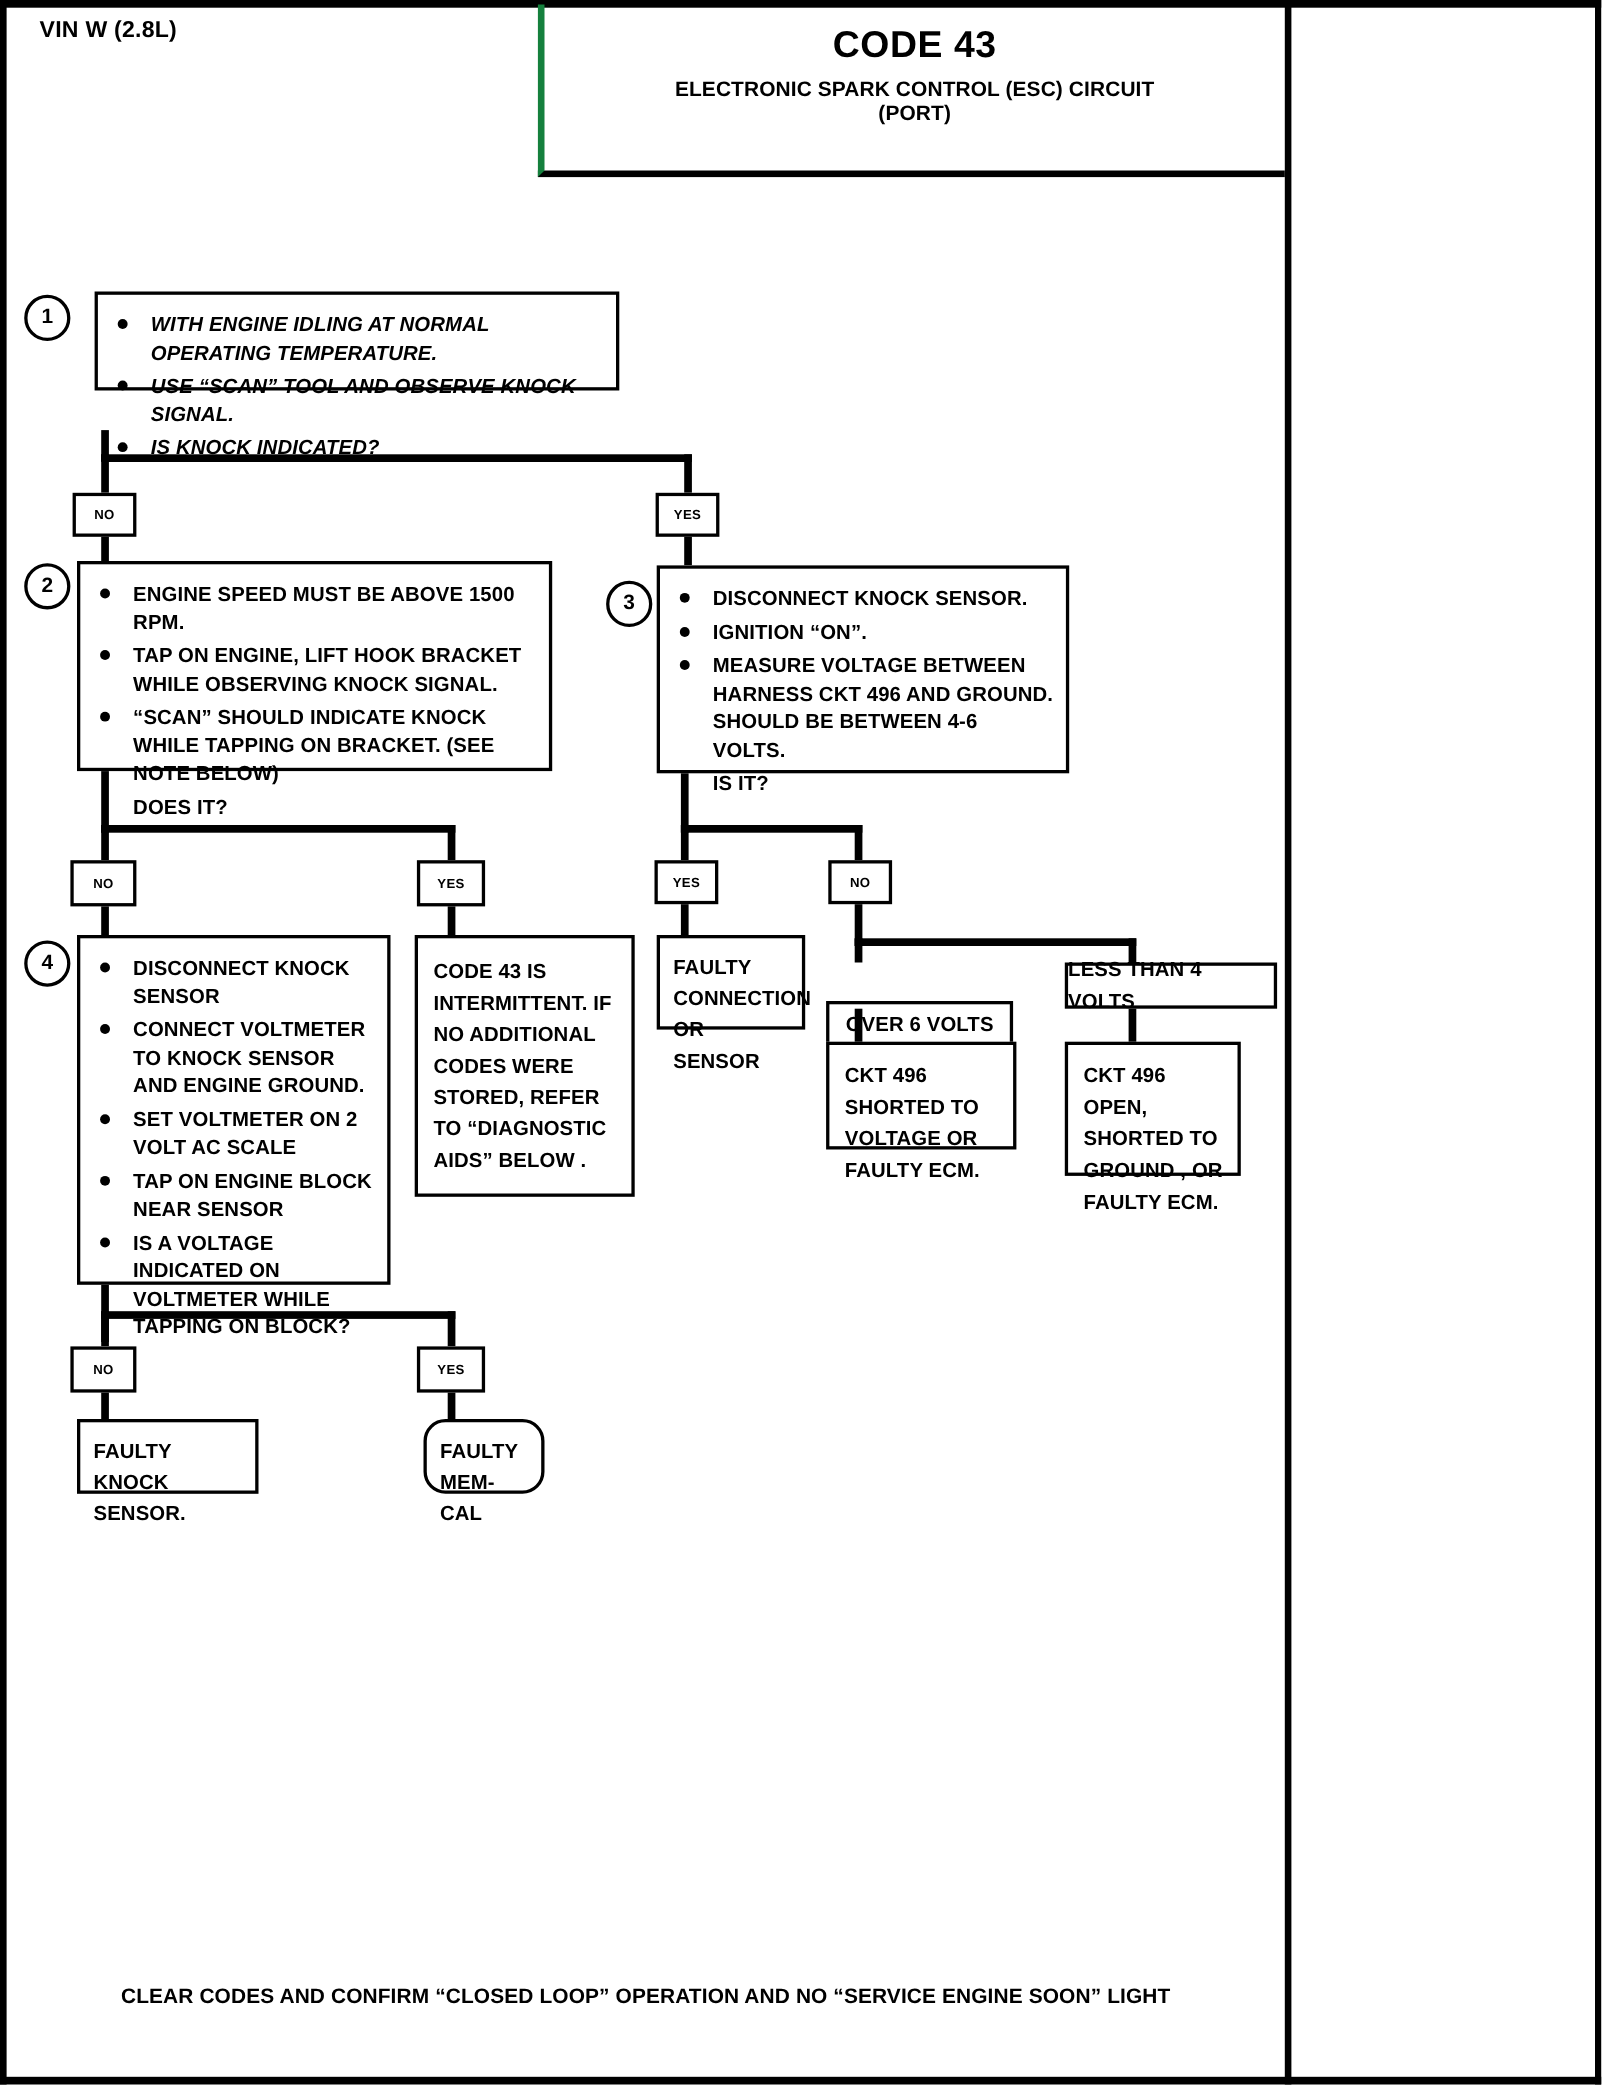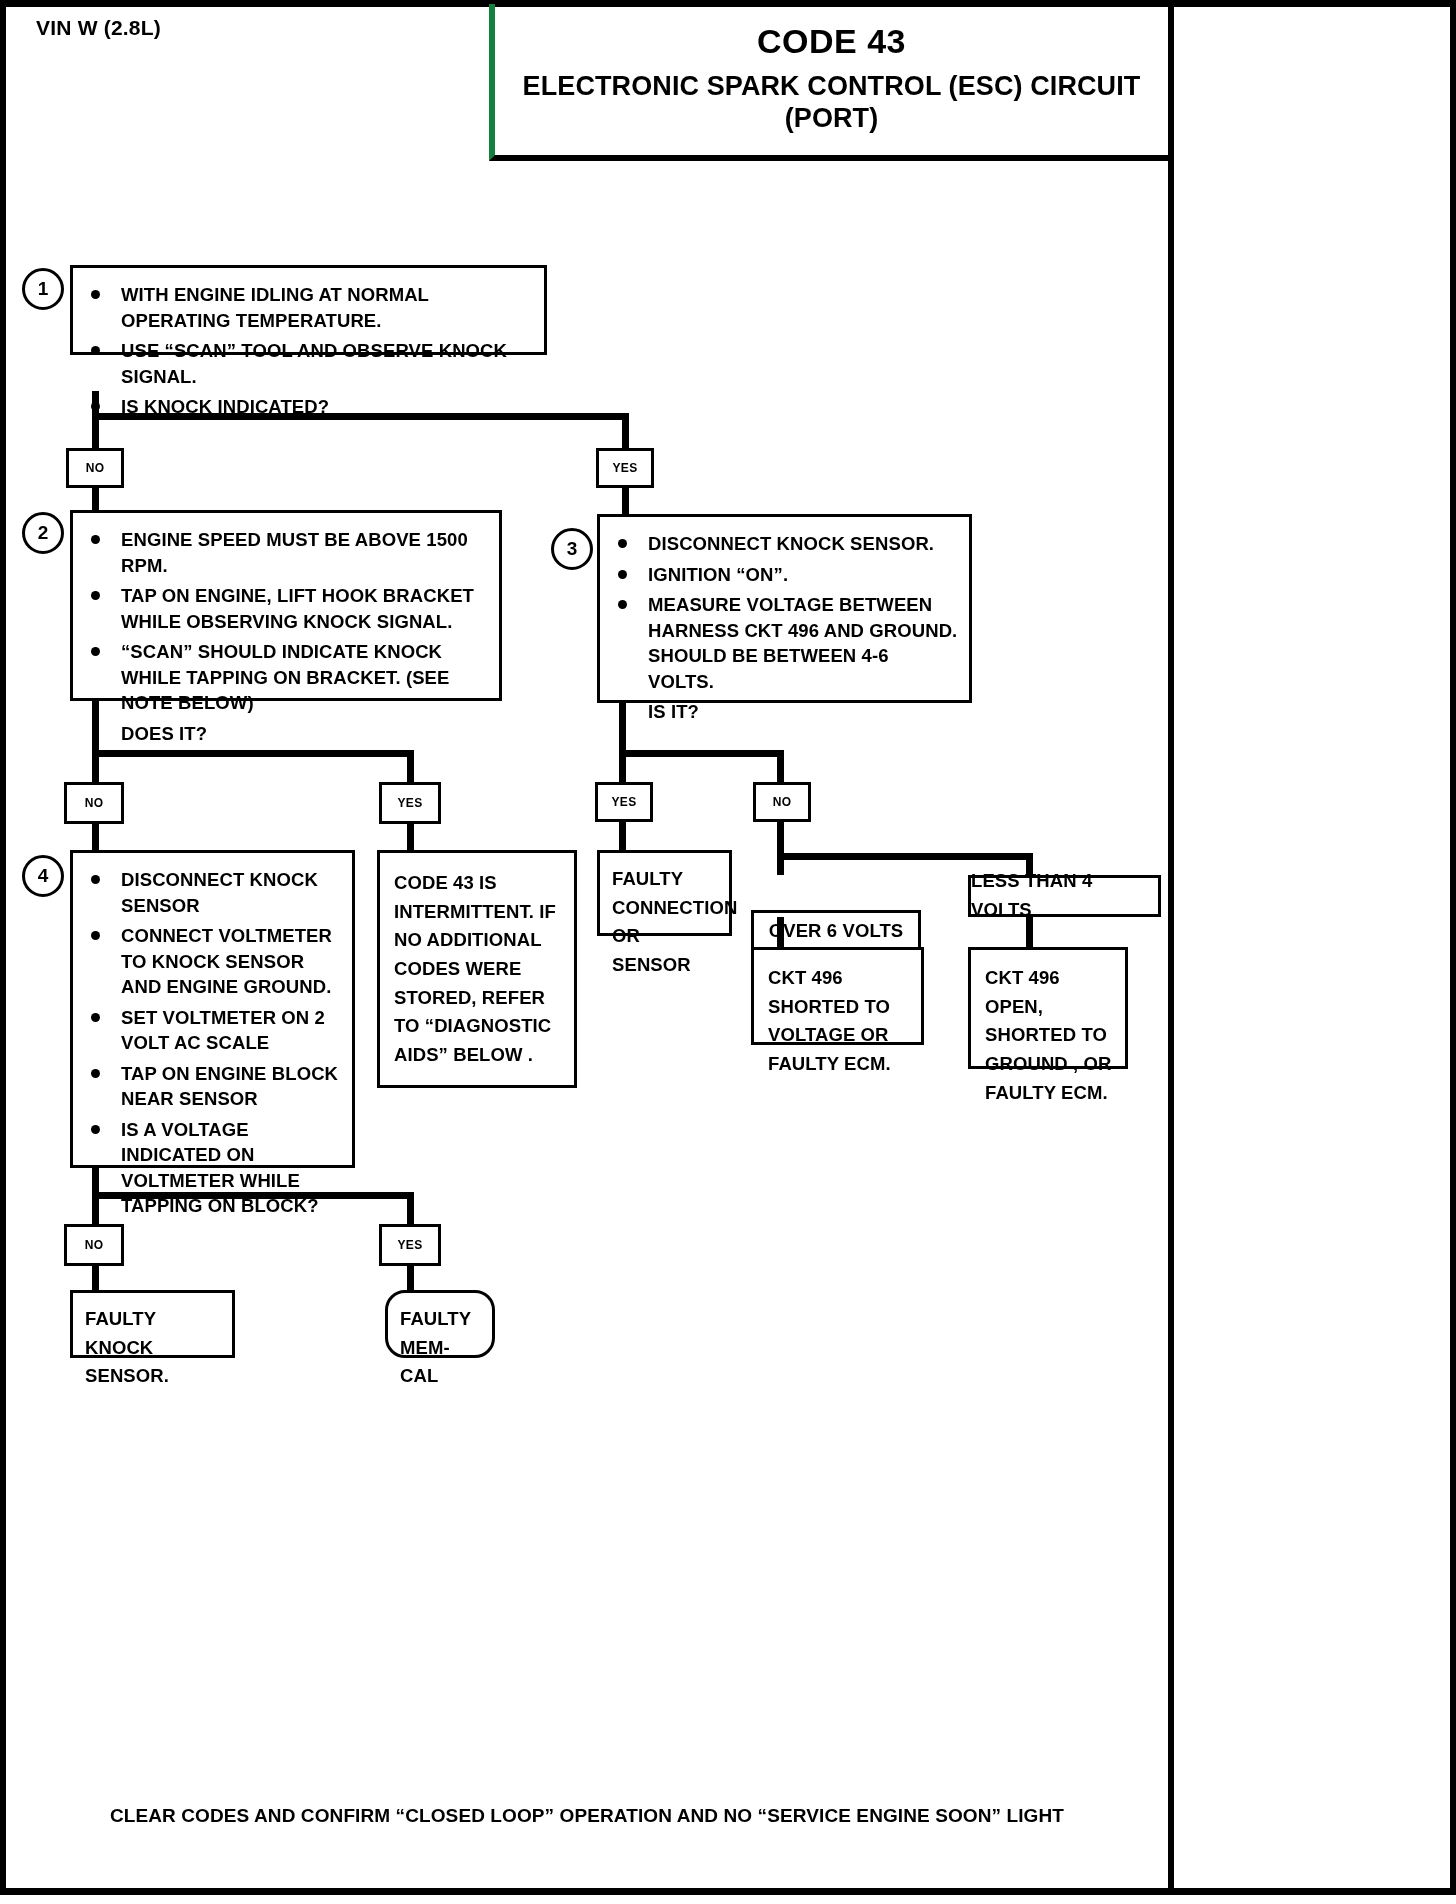--- a/index.html
+++ b/index.html
@@ -68,21 +68,21 @@
     text-align: center;
   }
   .hdr-code {
     margin-top: 18px;
     font-size: 34px;
     font-weight: bold;
     letter-spacing: 0.5px;
   }
   .hdr-sub {
     margin-top: 10px;
-    font-size: 27px;
+    font-size: 19px;
     font-weight: bold;
     line-height: 1.18;
     letter-spacing: 0.1px;
   }
 
   
   .node {
     position: absolute;
     box-sizing: border-box;
     border: 3px solid #000;
@@ -178,21 +178,21 @@
   <div class="page-border-farright"></div>
 
   <div class="hdr-vin">VIN W (2.8L)</div>
   <div class="hdr-title-box">
     <div class="hdr-code">CODE 43</div>
     <div class="hdr-sub">ELECTRONIC SPARK CONTROL (ESC) CIRCUIT</div>
     <div class="hdr-sub" style="margin-top:0">(PORT)</div>
   </div>
 
   <div class="stepnum" style="left:22px; top:268px;">1</div>
-  <div class="node" style="left:70px; top:265px; width:477px; height:90px;">
+  <div class="node" style="left:86px; top:265px; width:477px; height:90px;font-style:italic;">
     <div class="inner">
       <ul class="bullets">
         <li>WITH ENGINE IDLING AT NORMAL OPERATING TEMPERATURE.</li>
         <li>USE “SCAN” TOOL AND OBSERVE KNOCK SIGNAL.</li>
         <li>IS KNOCK INDICATED?</li>
       </ul>
     </div>
   </div>
 
   <div class="line" style="left:92px; top:391px; width:7px; height:28px;"></div>

